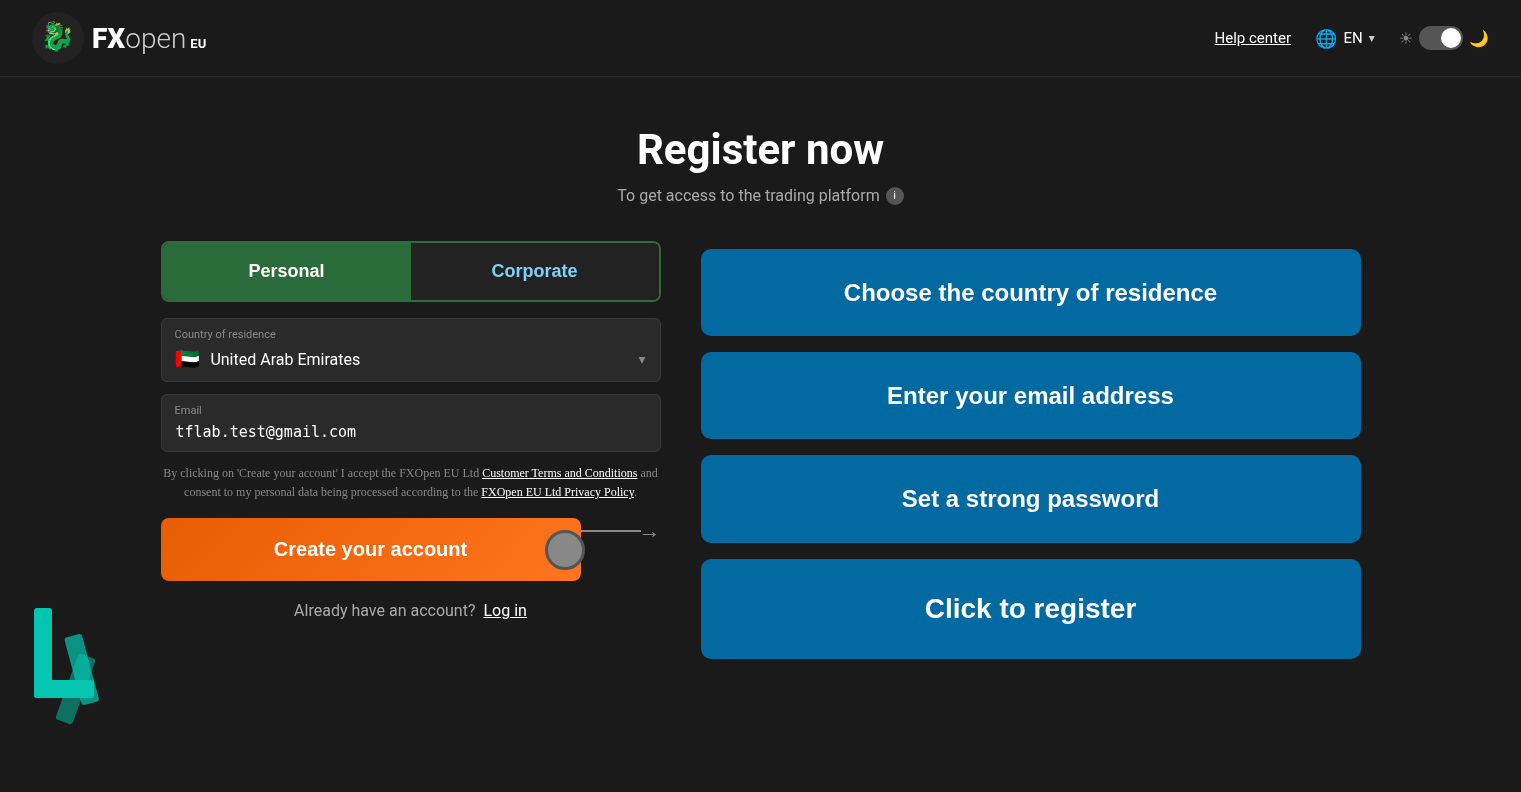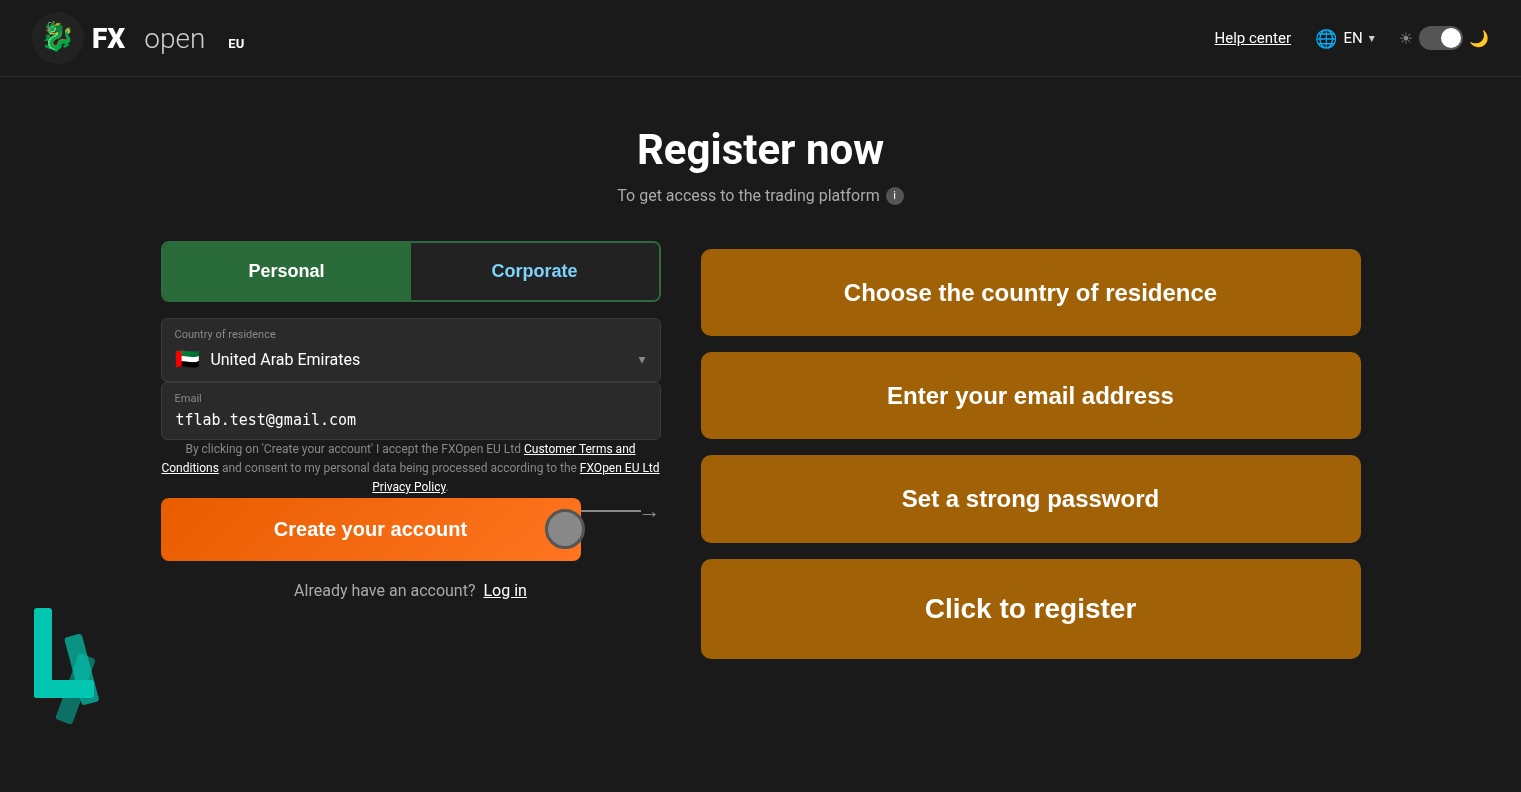--- a/index.html
+++ b/index.html
@@ -26,21 +26,21 @@
       align-items: center;
       gap: 8px;
     }
     .logo-icon {
       width: 52px;
       height: 52px;
     }
     .logo-text {
       display: flex;
       align-items: baseline;
-      gap: 19px;
+      gap: 0;
     }
     .logo-fx {
       font-size: 28px;
       font-weight: 900;
       color: #fff;
     }
     .logo-open {
       font-size: 28px;
       font-weight: 400;
       color: #fff;
@@ -179,20 +179,21 @@
       color: #fff;
     }
     .tab-btn.inactive {
       background: #222;
       color: #7dd3fc;
     }
 
     
     .form-field {
       position: relative;
+      margin-bottom: 12px;
     }
     .form-field label {
       position: absolute;
       top: 10px;
       left: 14px;
       font-size: 11px;
       color: #888;
       pointer-events: none;
     }
     .form-field input,
@@ -237,20 +238,22 @@
       font-size: 18px;
       padding: 0;
     }
 
     
     .terms-text {
       font-size: 12px;
       color: #888;
       text-align: center;
       line-height: 1.6;
+      margin-bottom: 16px;
+      font-family: Liberation Serif, serif;
     }
     .terms-text a {
       color: #fff;
       text-decoration: underline;
       cursor: pointer;
     }
     .create-btn {
       width: 100%;
       padding: 20px;
       background: linear-gradient(135deg, #e85d00, #ff7520);
@@ -293,21 +296,21 @@
       display: flex;
       flex-direction: column;
       gap: 16px;
       padding-top: 8px;
     }
     .hint-btn {
       display: flex;
       align-items: center;
       justify-content: center;
       padding: 28px 32px;
-      background: #a16207;
+      background: #0369a1;
       color: #fff;
       font-size: 24px;
       font-weight: 700;
       border-radius: 10px;
       cursor: pointer;
       border: none;
       text-align: center;
       line-height: 1.3;
     }
     .hint-btn.register-hint {

